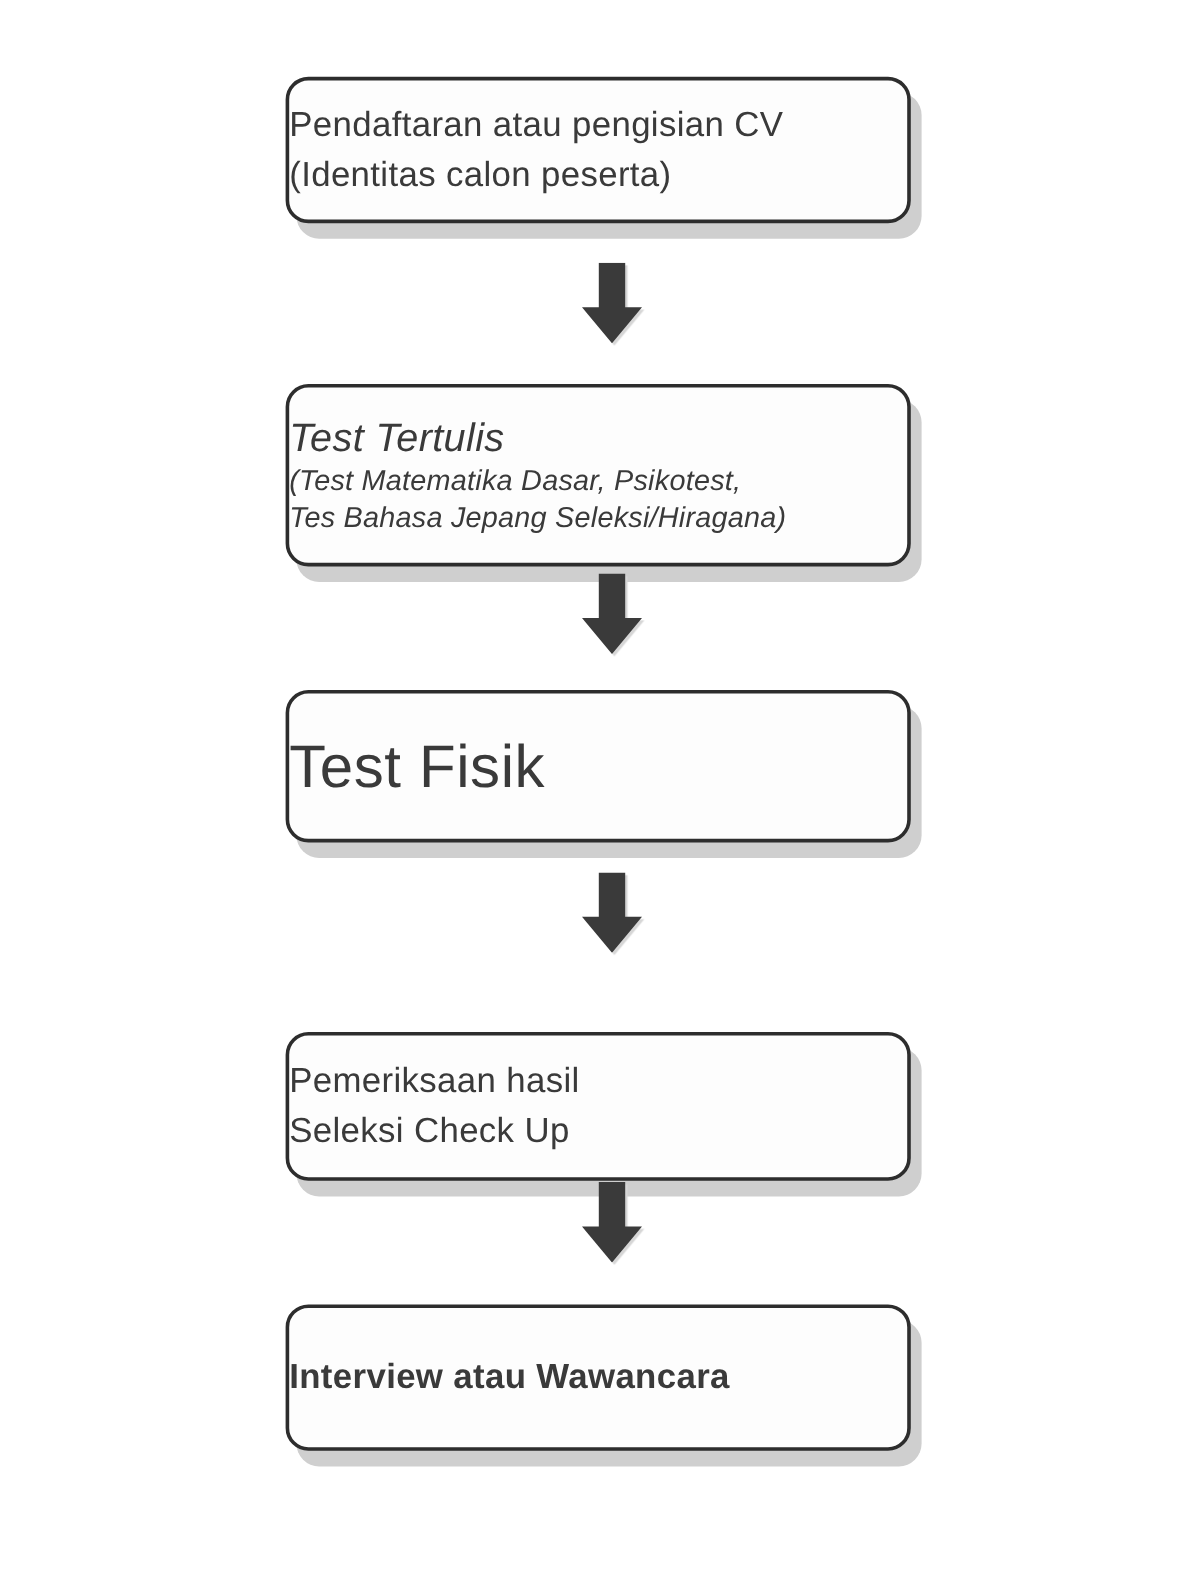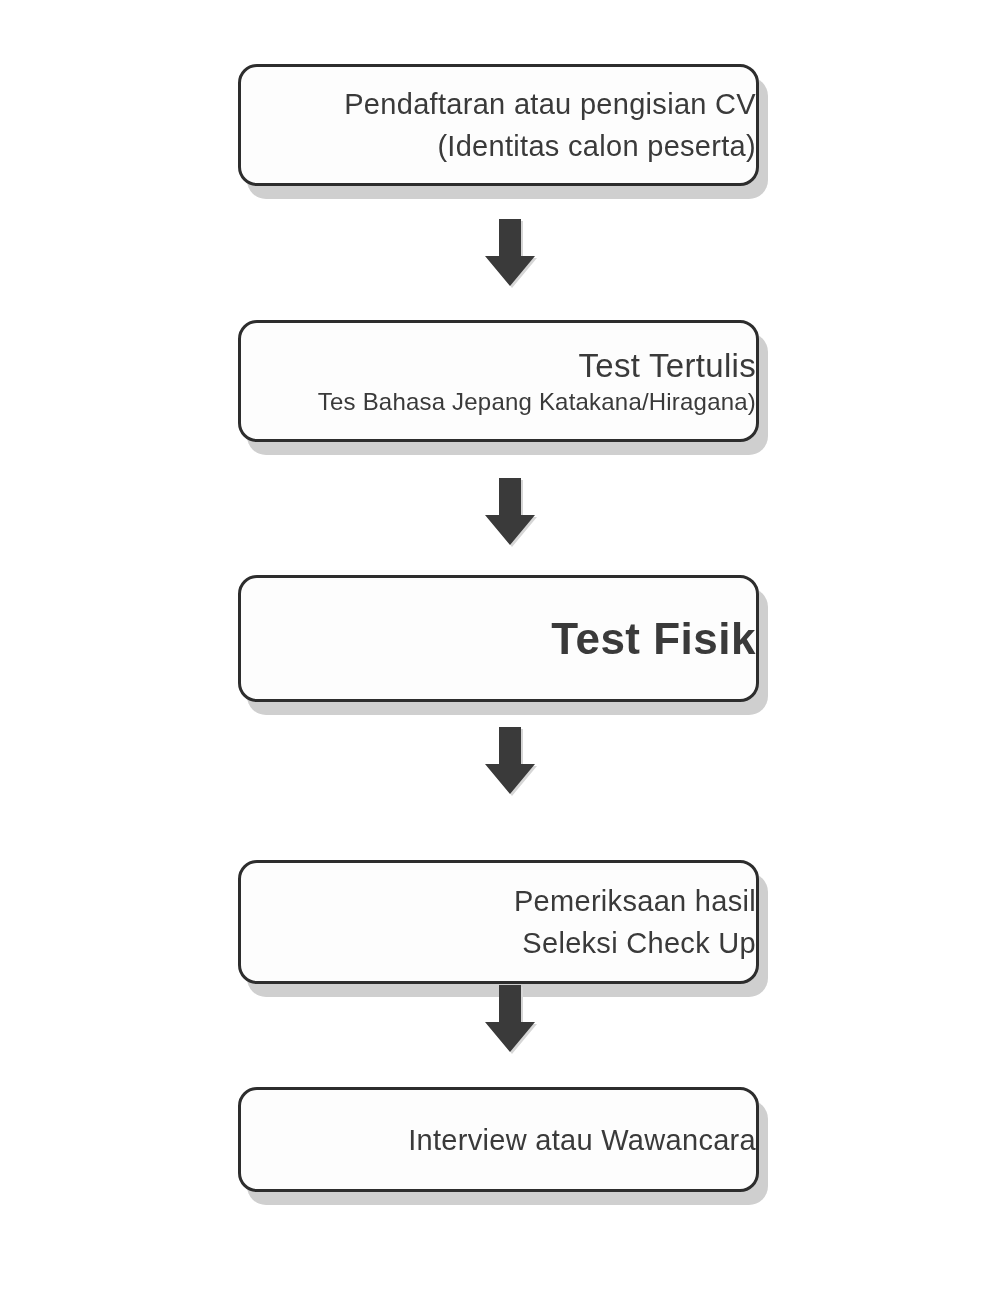--- a/index.html
+++ b/index.html
@@ -19,34 +19,34 @@
     left: 238px;
     width: 521px;
     box-sizing: border-box;
     background: #fdfdfd;
     border: 3px solid #2d2d2d;
     border-radius: 19px;
     box-shadow: 9px 13px 0 #cfcfcf;
     display: flex;
     flex-direction: column;
     justify-content: center;
-    align-items: flex-end;
+    align-items: flex-start;
     text-align: center;
     color: #3a3a3a;
   }
   .box-1 { top: 64px;   height: 122px; }
-  .box-2 { top: 320px;  height: 122px; }
+  .box-2 { top: 320px;  height: 152px; font-style: italic; }
   .box-3 { top: 575px;  height: 127px; }
   .box-4 { top: 860px;  height: 124px; }
-  .box-5 { top: 1087px; height: 105px; }
+  .box-5 { top: 1087px; height: 122px; font-weight: bold; }
 
   .line-md { font-size: 29px; line-height: 42px; letter-spacing: 0.3px; }
   .line-lg { font-size: 33px; line-height: 40px; letter-spacing: 0.3px; }
   .line-sm { font-size: 24px; line-height: 31px; letter-spacing: 0.2px; }
-  .line-xl { font-size: 44px; line-height: 50px; letter-spacing: 0.5px; font-weight: bold; }
+  .line-xl { font-size: 50px; line-height: 50px; letter-spacing: 0.5px; }
 
   .flow-arrow {
     position: absolute;
     left: 485px;
     width: 50px;
     height: 67px;
   }
   .arrow-1 { top: 219px; }
   .arrow-2 { top: 478px; }
   .arrow-3 { top: 727px; }
@@ -69,21 +69,22 @@
   </div>
 
   <div class="flow-arrow arrow-1">
     <svg viewBox="0 0 50 67" xmlns="http://www.w3.org/2000/svg" aria-hidden="true">
       <path d="M14 0 H36 V37 H50 L25 67 L0 37 H14 Z" fill="#3a3a3a"></path>
     </svg>
   </div>
 
   <div class="flow-box box-2">
     <div class="line-lg">Test Tertulis</div>
-    <div class="line-sm">Tes Bahasa Jepang Katakana/Hiragana)</div>
+    <div class="line-sm">(Test Matematika Dasar, Psikotest,</div>
+    <div class="line-sm">Tes Bahasa Jepang Seleksi/Hiragana)</div>
   </div>
 
   <div class="flow-arrow arrow-2">
     <svg viewBox="0 0 50 67" xmlns="http://www.w3.org/2000/svg" aria-hidden="true">
       <path d="M14 0 H36 V37 H50 L25 67 L0 37 H14 Z" fill="#3a3a3a"></path>
     </svg>
   </div>
 
   <div class="flow-box box-3">
     <div class="line-xl">Test Fisik</div>

